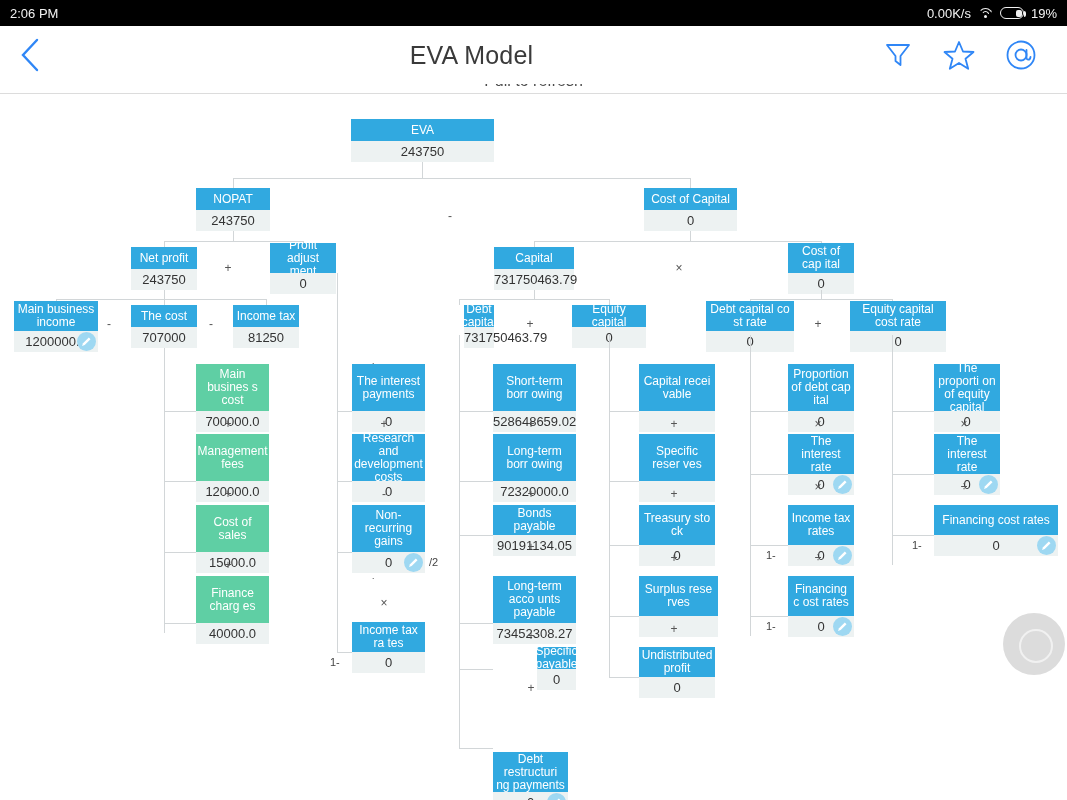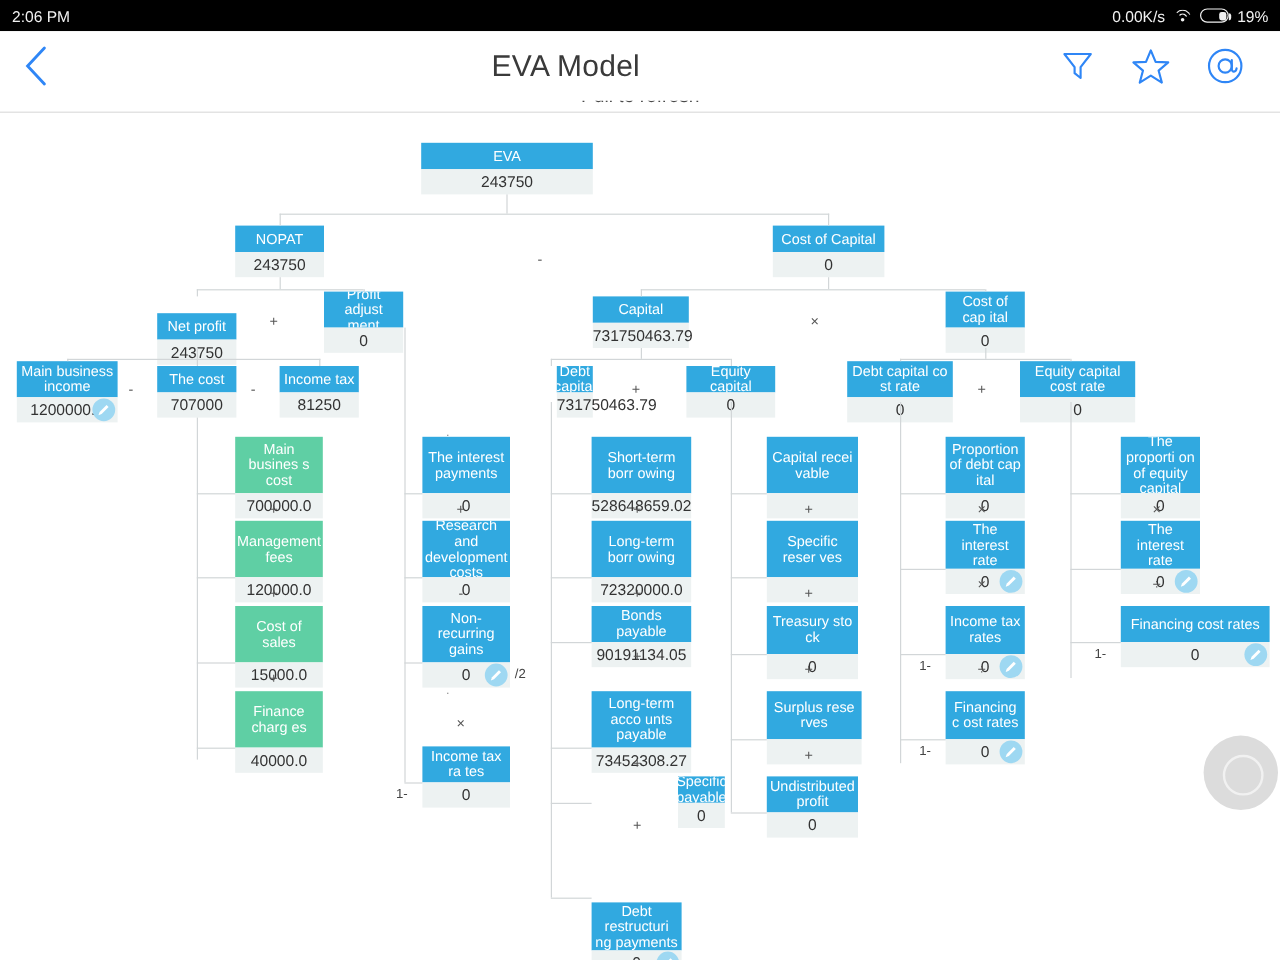--- a/index.html
+++ b/index.html
@@ -157,21 +157,21 @@
       <div class="vl">243750</div>
     </div>
     <div class="node blue" style="left: 196px; top: 93px; width: 74px;">
       <div class="hd" style="height: 22px;">NOPAT</div>
       <div class="vl">243750</div>
     </div>
     <div class="node blue" style="left: 644px; top: 93px; width: 93px;">
       <div class="hd" style="height: 22px;">Cost of Capital</div>
       <div class="vl">0</div>
     </div>
-    <div class="node blue" style="left: 131px; top: 152px; width: 66px; margin-top: 14px;">
+    <div class="node blue" style="left: 131px; top: 152px; width: 66px;">
       <div class="hd" style="height: 22px;">Net profit</div>
       <div class="vl">243750</div>
     </div>
     <div class="node blue" style="left: 270px; top: 148px; width: 66px;">
       <div class="hd" style="height: 30px;">Profit adjust ment</div>
       <div class="vl">0</div>
     </div>
     <div class="node blue" style="left: 494px; top: 152px; width: 80px;">
       <div class="hd" style="height: 22px;">Capital</div>
       <div class="vl">731750463.79</div>
@@ -259,21 +259,21 @@
       <div class="vl">72320000.0</div>
     </div>
     <div class="node blue" style="left: 493px; top: 410px; width: 83px;">
       <div class="hd" style="height: 30px;">Bonds payable</div>
       <div class="vl">90191134.05</div>
     </div>
     <div class="node blue" style="left: 493px; top: 481px; width: 83px;">
       <div class="hd" style="height: 47px;">Long-term acco unts payable</div>
       <div class="vl">73452308.27</div>
     </div>
-    <div class="node blue" style="left: 521px; top: 552px; width: 83px; padding-left: 44px;">
+    <div class="node blue" style="left: 493px; top: 552px; width: 83px; padding-left: 44px;">
       <div class="hd" style="height: 22px;">Specific payable</div>
       <div class="vl">0</div>
     </div>
     <div class="node blue" style="left: 493px; top: 613px; width: 75px; margin-top: 44px;">
       <div class="hd" style="height: 40px;">Debt restructuri ng payments</div>
       <div class="vl">0<span class="pen" style="right: 2px;">
           <svg width="11" height="11" viewBox="0 0 11 11">
             <path d="M1 10 L2 7.3 L7.8 1.5 L9.5 3.2 L3.7 9 Z" fill="#fff"></path>
           </svg>
         </span></div>

